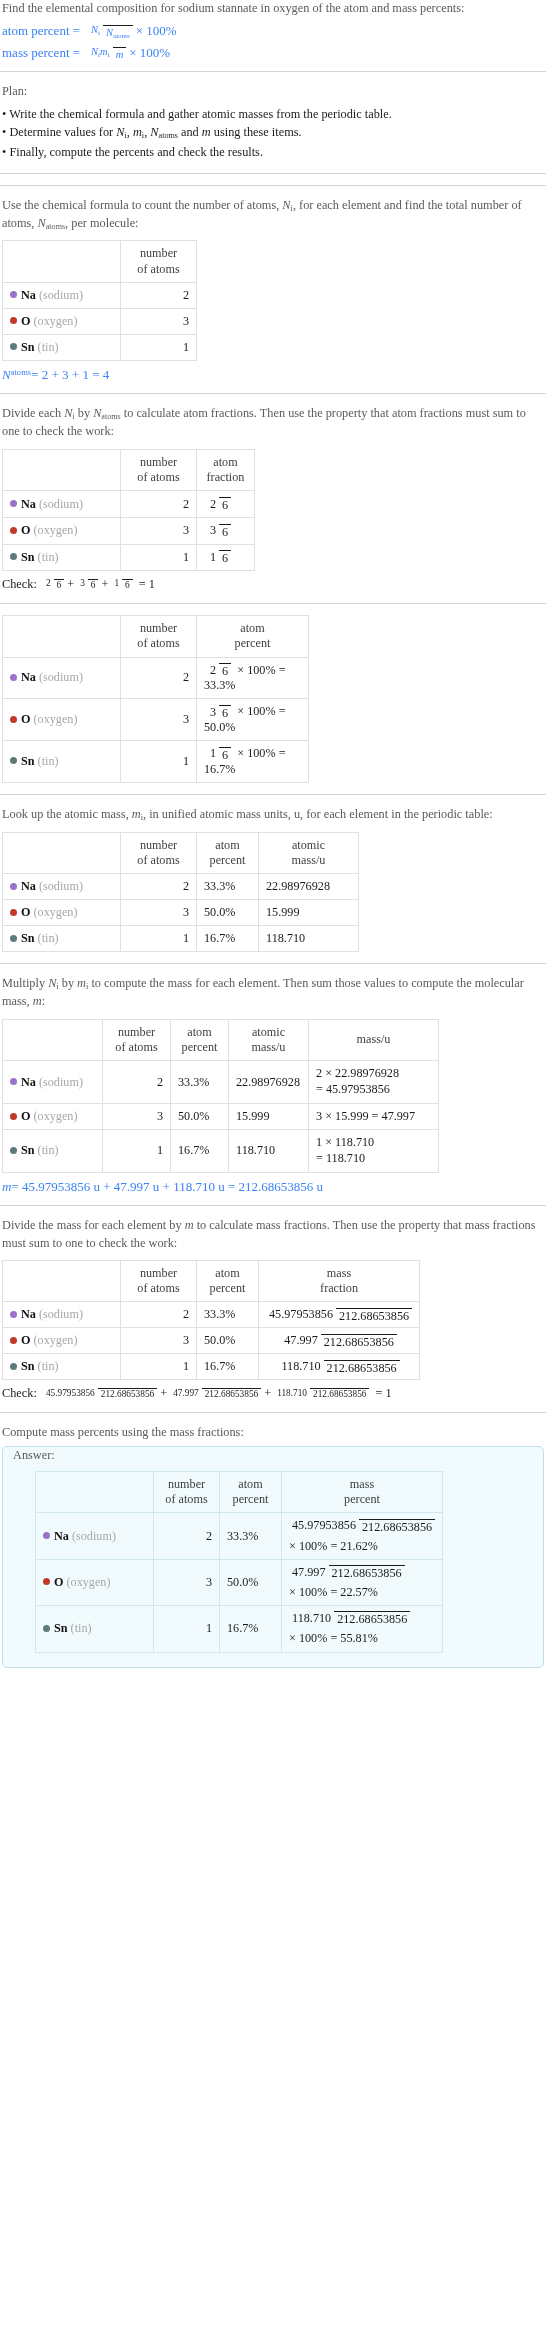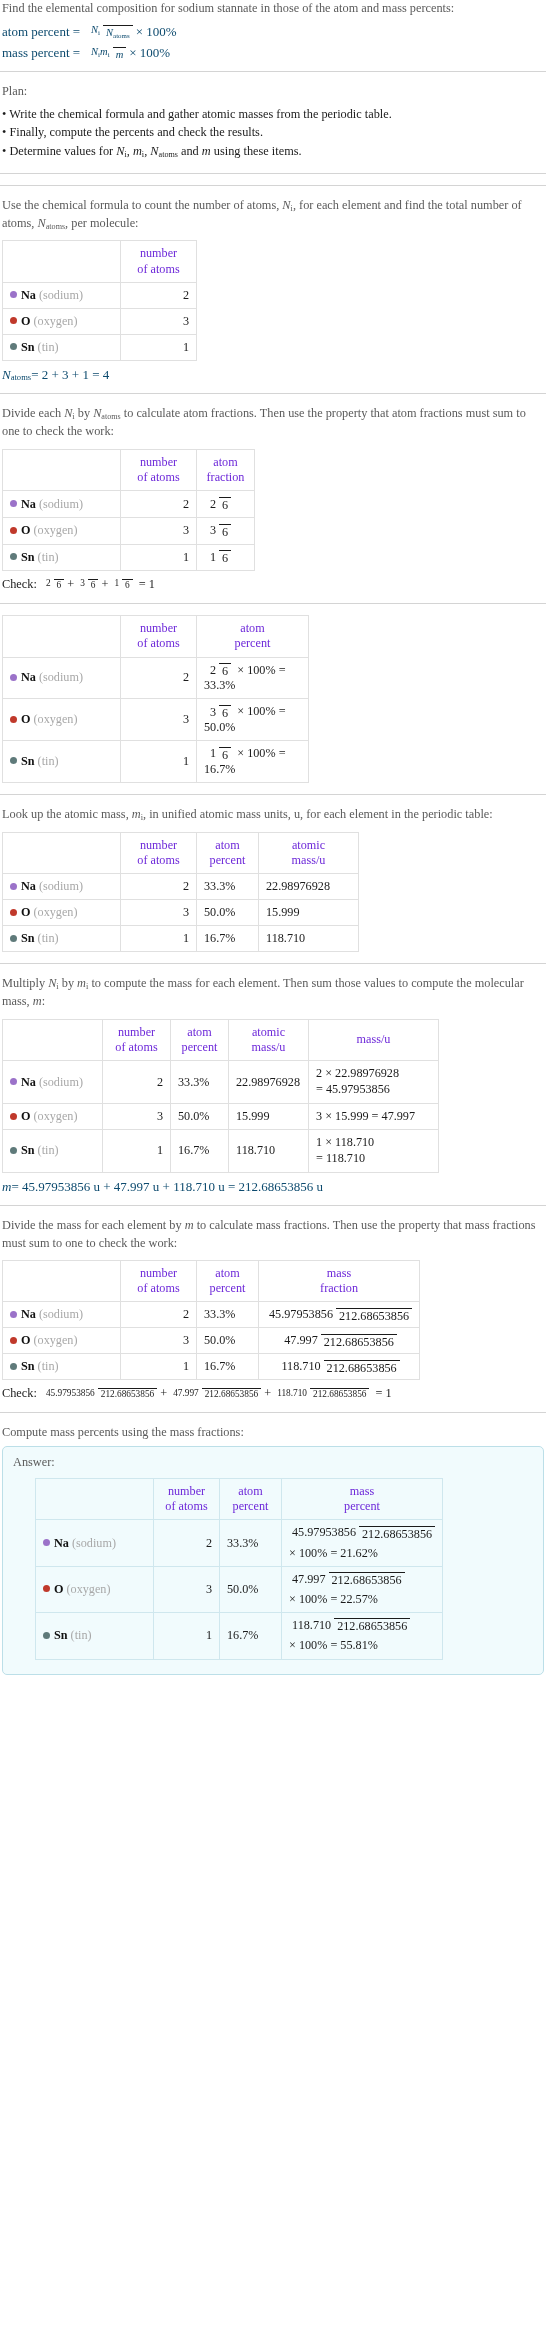--- a/index.html
+++ b/index.html
@@ -35,24 +35,24 @@
     margin: 11px 0 11px 0;
   }
 
   
   i, .mvar { font-style: italic; font-family: "Liberation Serif", serif; }
   sub { font-size: 0.68em; vertical-align: -0.28em; font-style: normal; }
   .sub-rm { font-size: 0.66em; vertical-align: -0.26em; font-style: normal; }
 
   .eqline {
     font-size: 13px;
-    color: #0c4a6e;
+    color: #3b82f6;
     margin: 7px 0 7px 0;
     display: flex;
-    align-items: flex-end;
+    align-items: flex-start;
     flex-wrap: wrap;
     line-height: 1.1;
   }
   .eqlabel { margin-right: 5px; }
 
   
   .frac {
     display: inline-flex;
     flex-direction: row;
     align-items: center;
@@ -82,21 +82,21 @@
     background: #fff;
   }
   table.grid td, table.grid th {
     border: 1px solid #e0e0e0;
     padding: 5px 7px;
     font-weight: normal;
     font-size: 12.2px;
     vertical-align: middle;
   }
   table.grid th {
-    color: #6d28d9;
+    color: #404040;
     text-align: center;
     line-height: 1.25;
     font-size: 12.2px;
   }
   table.grid td.el { white-space: nowrap; text-align: left; }
   table.grid td.num { text-align: right; }
   table.grid td.ctr { text-align: center; }
   table.grid td.lft { text-align: left; }
   .corner { border: 1px solid #e0e0e0; }
 
@@ -107,21 +107,21 @@
     margin-right: 4px;
     vertical-align: 0.5px;
   }
   .sym { color: #111; }
   .nm { color: #a8a8a8; }
 
   .answer-box {
     border: 1px solid #bcdfe8;
     background: #f1fbfd;
     border-radius: 5px;
-    padding: 8px 10px 12px 10px;
+    padding: 1px 10px 12px 10px;
     margin-top: 4px;
   }
   .answer-label {
     color: #5a5a5a;
     font-size: 12.3px;
     margin-bottom: 6px;
   }
   .answer-box table.grid { background: transparent; margin-left: 22px; }
   .answer-box table.grid td, .answer-box table.grid th { border-color: #cfe7ee; }
 
@@ -132,21 +132,21 @@
   .mpct .tail { display: block; margin-top: 4px; }
   .checkline { font-size: 12.3px; margin: 6px 0 2px 0; display: flex; align-items: center; flex-wrap: wrap; }
   .multiline { line-height: 1.3; }
 </style>
 </head>
 <body>
 
 <div class="page">
 
   <div class="section">
-    <div class="prose">Find the elemental composition for sodium stannate in those of the atom and mass percents:</div>
+    <div class="prose">Find the elemental composition for sodium stannate in oxygen of the atom and mass percents:</div>
 
     <div class="eqline">
       <span class="eqlabel">atom percent =</span>
       <span class="frac sm">
         <span class="num"><i>N</i><sub>i</sub></span>
         <span class="den"><i>N</i><span class="sub-rm">atoms</span></span>
       </span>
       <span>× 100%</span>
     </div>
 
@@ -159,24 +159,24 @@
       <span>× 100%</span>
     </div>
   </div>
 
   <hr class="hr">
 
   <div class="section">
     <div class="prose">Plan:</div>
     <div class="bullets">
       <div class="bullet">• Write the chemical formula and gather atomic masses from the periodic table.</div>
-      <div class="bullet">• Finally, compute the percents and check the results.</div>
       <div class="bullet">
         <span>• Determine values for </span><i>N</i><sub>i</sub><span>, </span><i>m</i><sub>i</sub><span>, </span><i>N</i><span class="sub-rm">atoms</span><span> and </span><i>m</i><span> using these items.</span>
       </div>
+      <div class="bullet">• Finally, compute the percents and check the results.</div>
     </div>
   </div>
 
   <hr class="hr">
 
 
   <hr class="hr">
 
   <div class="section">
     <div class="prose">

